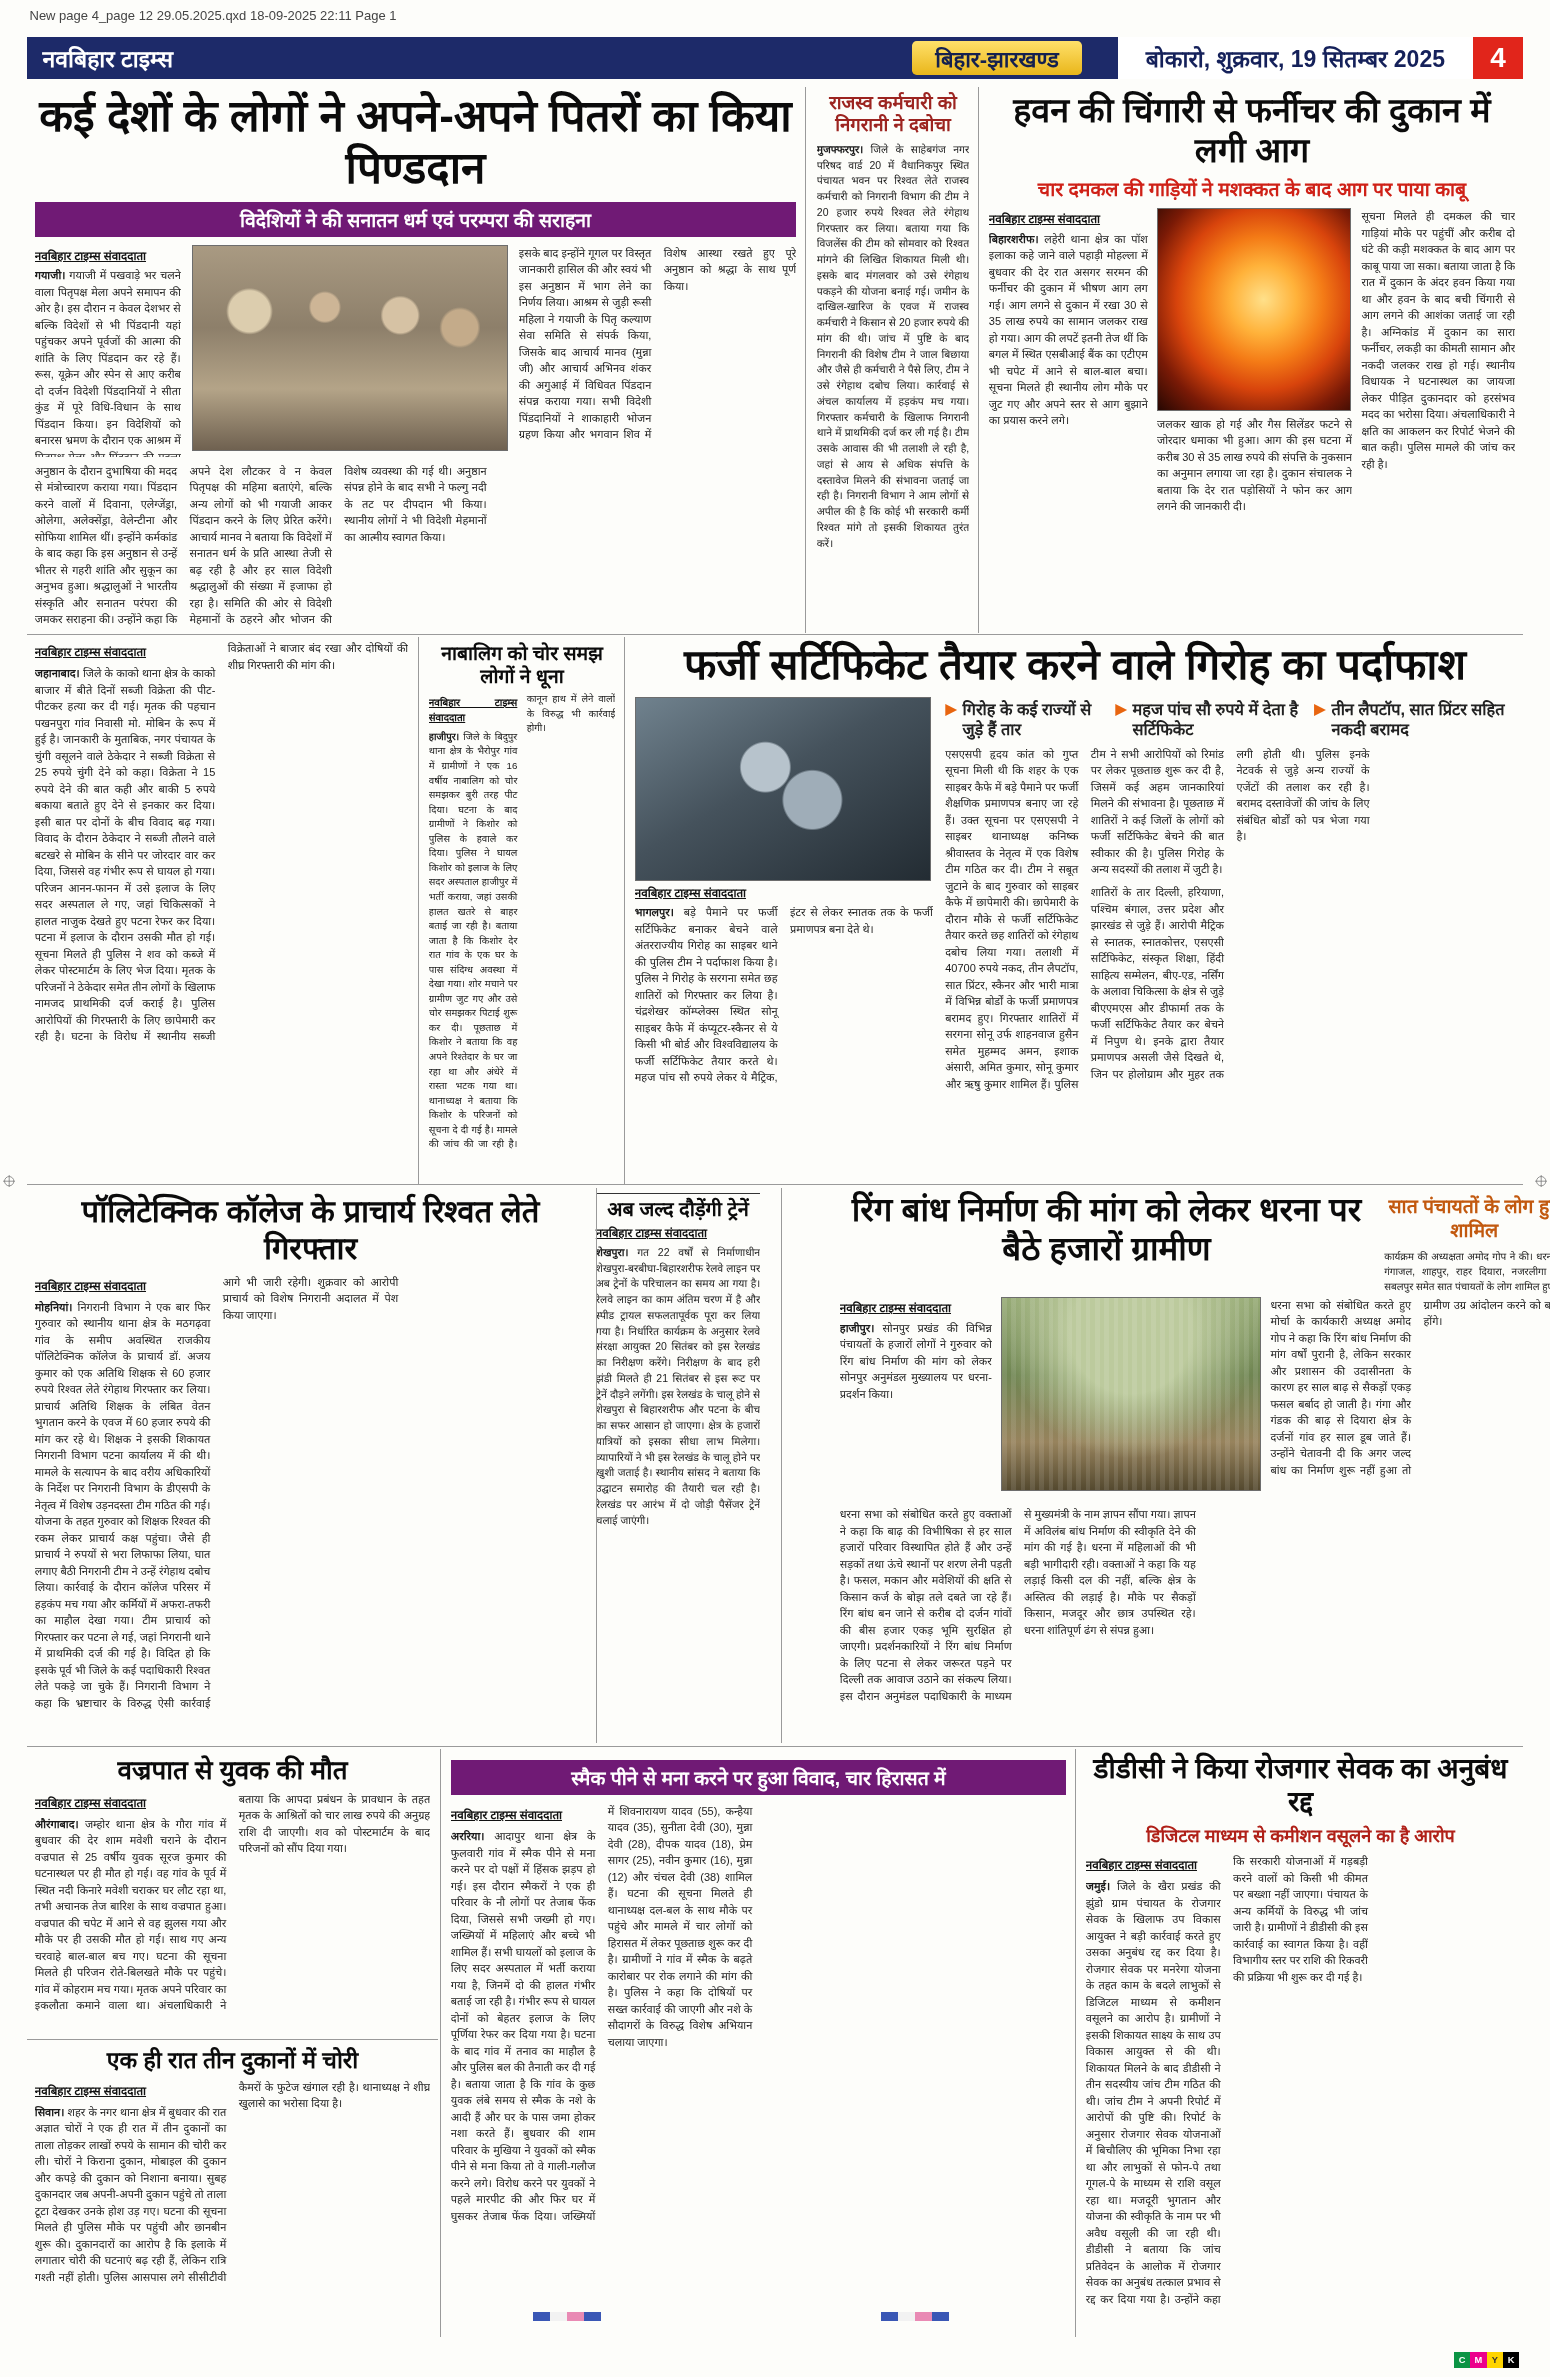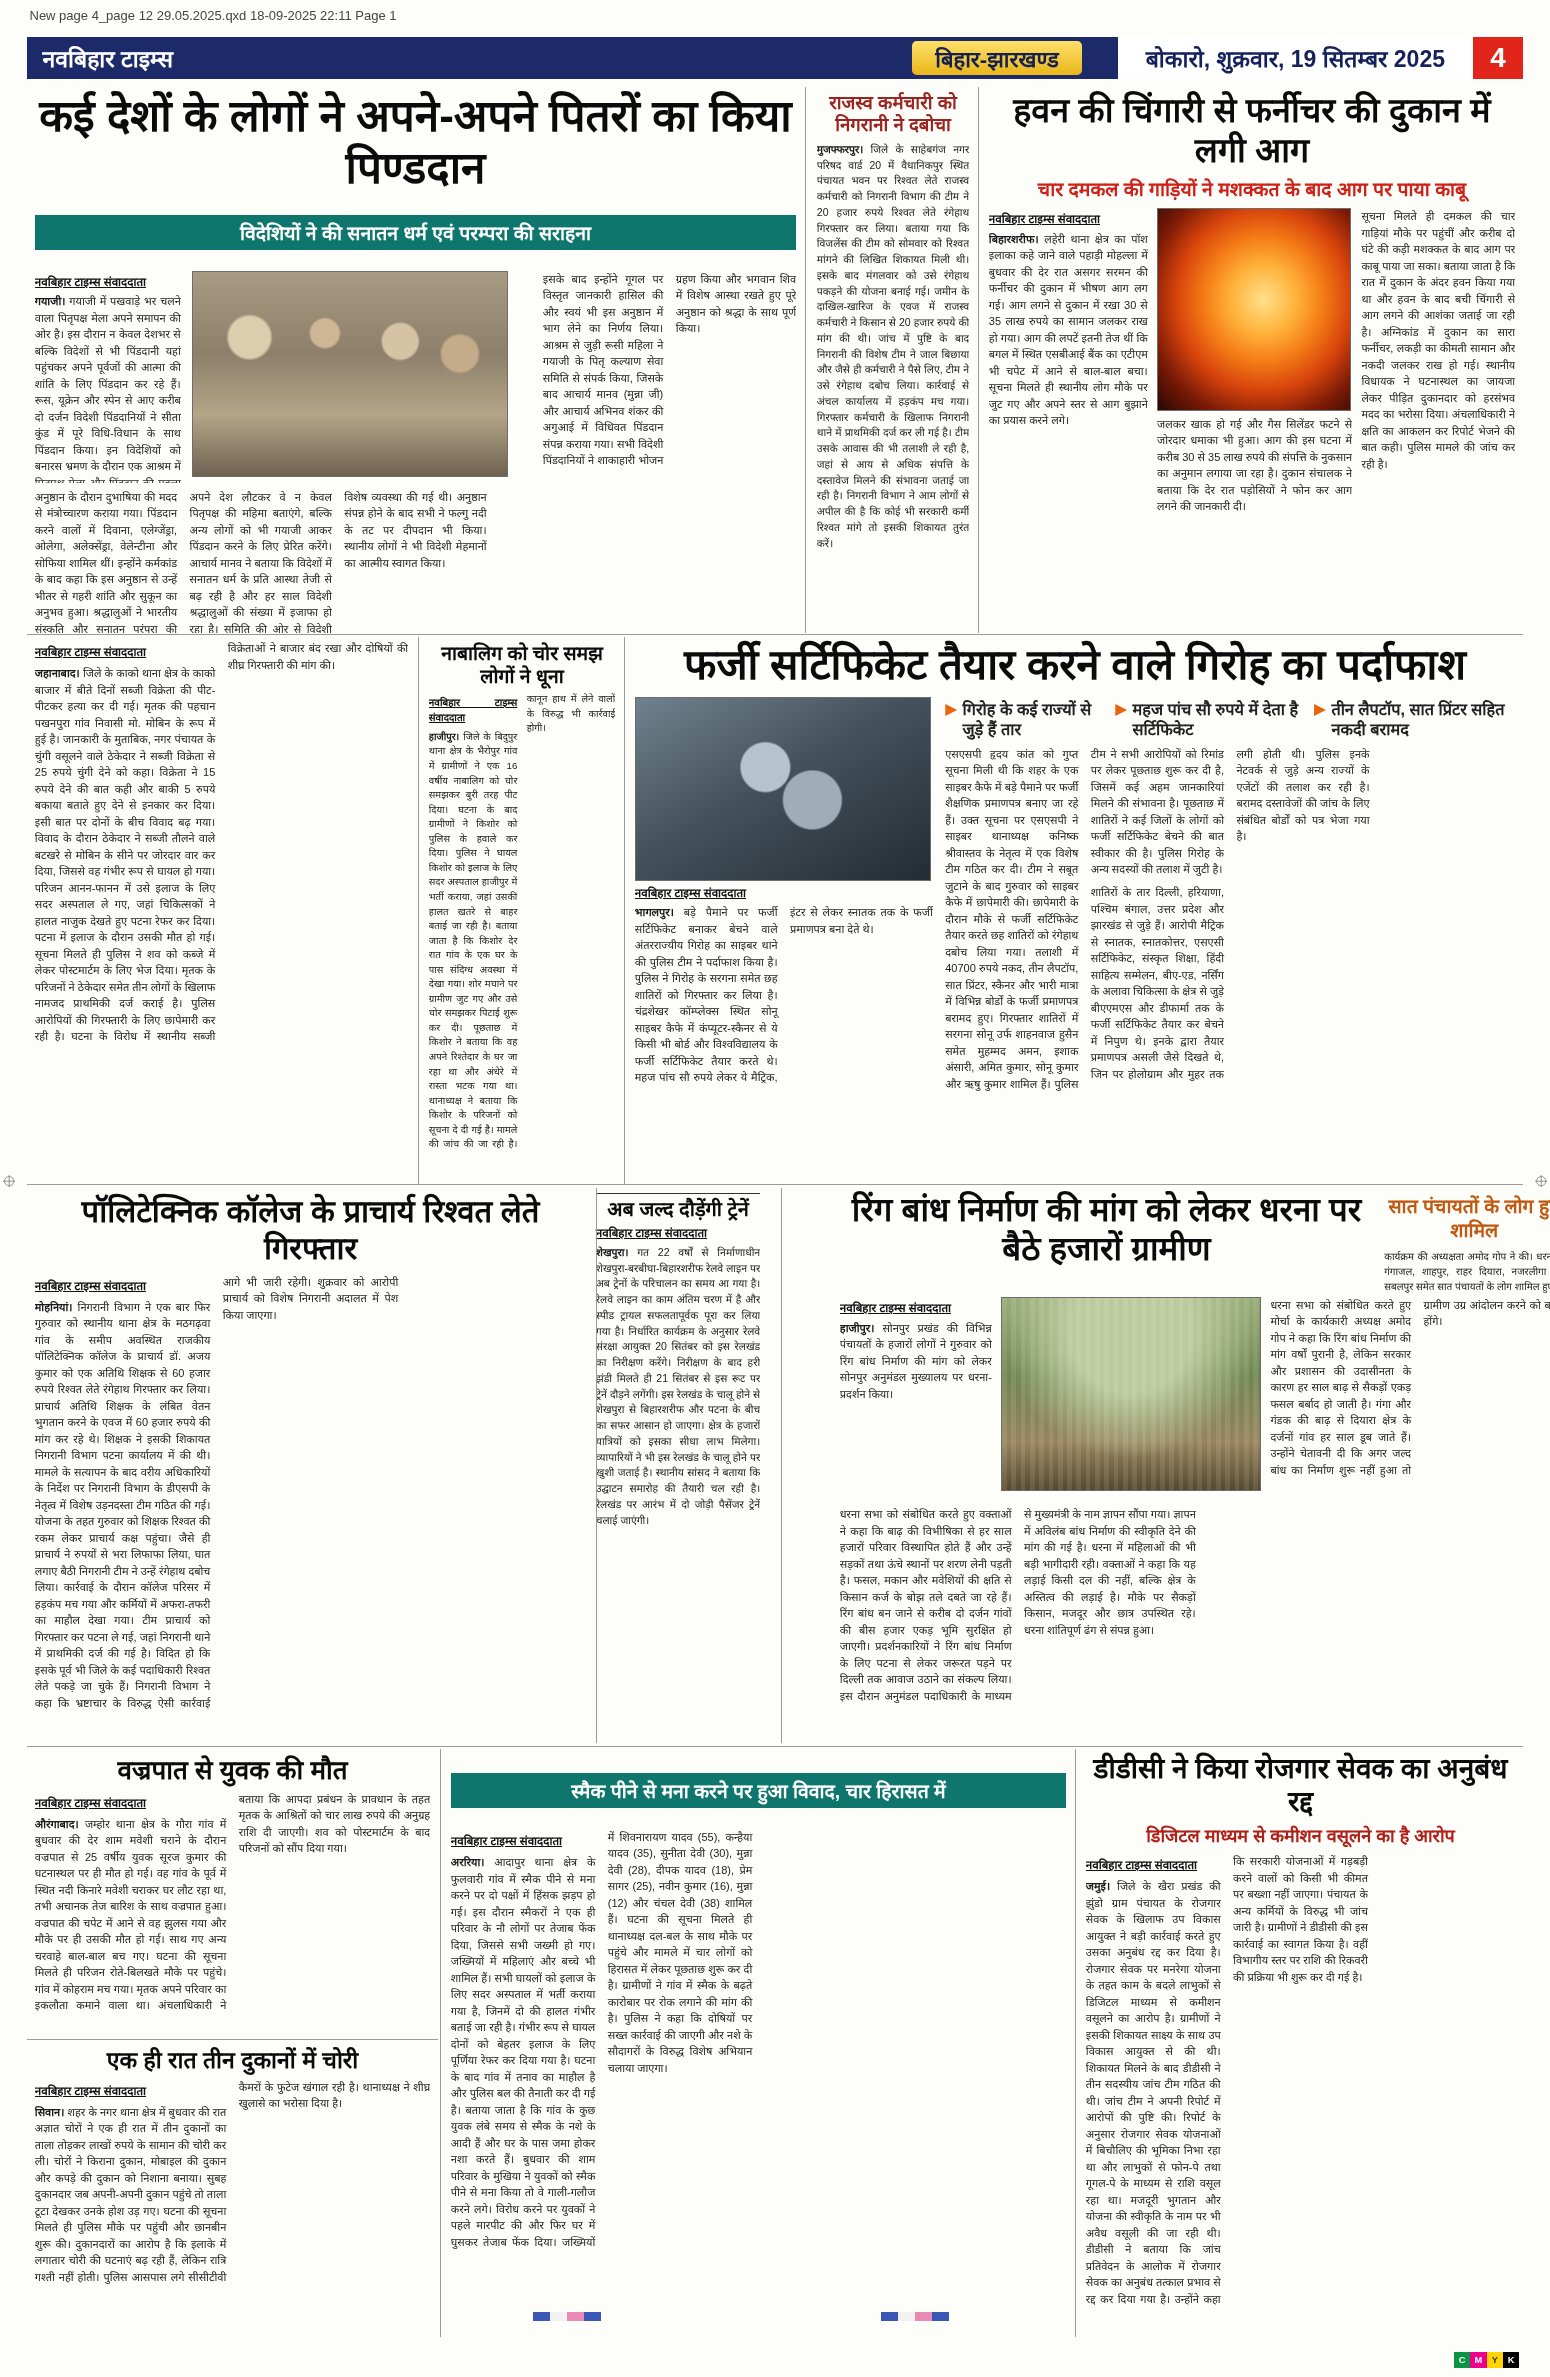--- a/index.html
+++ b/index.html
@@ -2,21 +2,21 @@
 <html style="font-size:12.4px"><head>
 <meta charset="utf-8">
 <style>
   html,body{margin:0;padding:0;}
   body{
     width:1550px;height:2377px;position:relative;background:#fdfdfa;
     font-family:"Liberation Sans","DejaVu Sans",sans-serif;color:#111;
   }
   .article{position:absolute;box-sizing:border-box;padding:3.1px 7.8px;overflow:hidden;background:#fdfdfa;}
   .hl{font-weight:bold;text-align:center;color:#0b0b0b;line-height:1.18;}
-  .red-banner{background:#0f766e;color:#fff;font-weight:bold;text-align:center;font-size:19.4px;padding:3.9px 6.2px;margin:21px 0;}
+  .red-banner{background:#701a75;color:#fff;font-weight:bold;text-align:center;font-size:19.4px;padding:3.9px 6.2px;margin:8px 0;}
   .red-text-head{color:#cf2117;font-weight:bold;text-align:center;font-size:19.4px;margin:4.7px 0 6.2px;}
   .maroon{color:#9c2420;}
   .orange-head{color:#c2590f;font-weight:bold;text-align:center;font-size:19.4px;line-height:1.25;margin:3.1px 0 6.2px;}
   .byline{font-weight:bold;text-decoration:underline;font-size:11.6px;margin:3.1px 0 4.7px;color:#111;}
   .body-text{font-size:11px;line-height:1.5;text-align:justify;color:#1b1b1b;}
   .body-text p{margin:0 0 6.2px;}
   .dateline{font-weight:bold;}
   .colwrap{column-gap:12.4px;column-fill:auto;overflow:hidden;}
   .c2{column-count:2;}
   .c3{column-count:3;}
@@ -88,21 +88,21 @@
 
 <div class="article" style="left:27px;top:87px;width:777px;height:546px;">
   <div class="hl" style="font-size:44px;">कई देशों के लोगों ने अपने-अपने पितरों का किया पिण्डदान</div>
   <div class="red-banner">विदेशियों ने की सनातन धर्म एवं परम्परा की सराहना</div>
   <div style="display:flex;gap:11px;height:212px;">
     <div style="width:146px;overflow:hidden;">
       <div class="byline">नवबिहार टाइम्स संवाददाता</div>
       <div class="body-text"><span class="dateline">गयाजी।</span> <span>गयाजी में पखवाड़े भर चलने वाला पितृपक्ष मेला अपने समापन की ओर है। इस दौरान न केवल देशभर से बल्कि विदेशों से भी पिंडदानी यहां पहुंचकर अपने पूर्वजों की आत्मा की शांति के लिए पिंडदान कर रहे हैं। रूस, यूक्रेन और स्पेन से आए करीब दो दर्जन विदेशी पिंडदानियों ने सीता कुंड में पूरे विधि-विधान के साथ पिंडदान किया। इन विदेशियों को बनारस भ्रमण के दौरान एक आश्रम में पितृपक्ष मेला और पिंडदान की महत्ता की जानकारी मिली थी।</span></div>
     </div>
     <div class="photo photo-pind" style="width:316px;height:206px;"></div>
-    <div class="body-text colwrap c2" style="flex:1;height:209px;margin-left:24px;">
+    <div class="body-text colwrap c2" style="flex:1;height:209px;">
       <p>इसके बाद इन्होंने गूगल पर विस्तृत जानकारी हासिल की और स्वयं भी इस अनुष्ठान में भाग लेने का निर्णय लिया। आश्रम से जुड़ी रूसी महिला ने गयाजी के पितृ कल्याण सेवा समिति से संपर्क किया, जिसके बाद आचार्य मानव (मुन्ना जी) और आचार्य अभिनव शंकर की अगुआई में विधिवत पिंडदान संपन्न कराया गया। सभी विदेशी पिंडदानियों ने शाकाहारी भोजन ग्रहण किया और भगवान शिव में विशेष आस्था रखते हुए पूरे अनुष्ठान को श्रद्धा के साथ पूर्ण किया।</p>
     </div>
   </div>
   <div class="body-text colwrap c5" style="height:180px;margin-top:6.2px;">
     <p>अनुष्ठान के दौरान दुभाषिया की मदद से मंत्रोच्चारण कराया गया। पिंडदान करने वालों में दिवाना, एलेग्जेंड्रा, ओलेगा, अलेक्सेंड्रा, वेलेन्टीना और सोफिया शामिल थीं। इन्होंने कर्मकांड के बाद कहा कि इस अनुष्ठान से उन्हें भीतर से गहरी शांति और सुकून का अनुभव हुआ। श्रद्धालुओं ने भारतीय संस्कृति और सनातन परंपरा की जमकर सराहना की। उन्होंने कहा कि अपने देश लौटकर वे न केवल पितृपक्ष की महिमा बताएंगे, बल्कि अन्य लोगों को भी गयाजी आकर पिंडदान करने के लिए प्रेरित करेंगे। आचार्य मानव ने बताया कि विदेशों में सनातन धर्म के प्रति आस्था तेजी से बढ़ रही है और हर साल विदेशी श्रद्धालुओं की संख्या में इजाफा हो रहा है। समिति की ओर से विदेशी मेहमानों के ठहरने और भोजन की विशेष व्यवस्था की गई थी। अनुष्ठान संपन्न होने के बाद सभी ने फल्गु नदी के तट पर दीपदान भी किया। स्थानीय लोगों ने भी विदेशी मेहमानों का आत्मीय स्वागत किया।</p>
   </div>
 </div>
 
 <div class="article" style="left:809px;top:87px;width:168px;height:546px;">
   <div class="hl maroon" style="font-size:18.6px;margin:1.6px 0 6.2px;">राजस्व कर्मचारी को निगरानी ने दबोचा</div>

